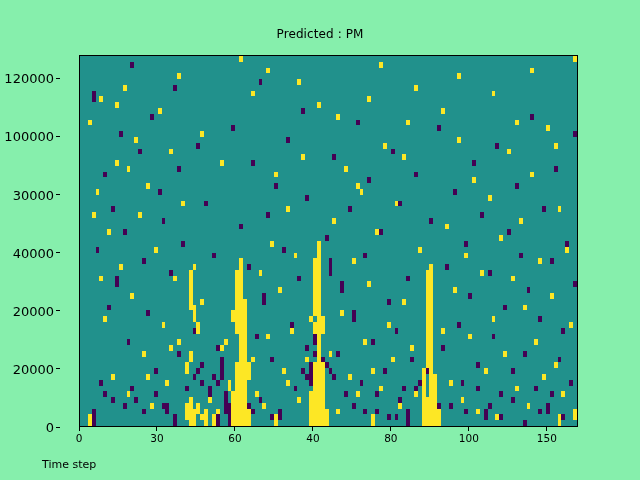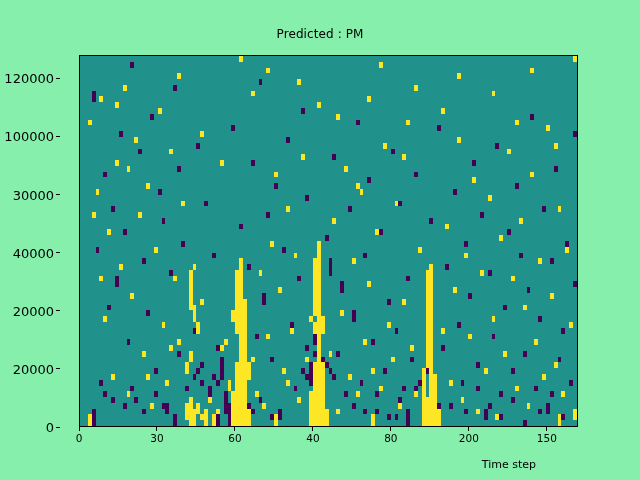--- a/index.html
+++ b/index.html
@@ -32,22 +32,22 @@
     background:#21918c;
     overflow:hidden;
   }
   #heatmap{
     position:absolute;left:0;top:0;width:100%;height:100%;
     display:block;
   }
   #xlabel{
     position:absolute;
     left:0;top:458px;width:536px;
-    text-align:right;
-    font-size:11px;color:#000;
+    text-align:left;
+    font-size:11px;color:#000;padding-left:42px;
   }
   
   .ytick{
     position:absolute;
     right:584px;               
     width:0;height:0;
   }
   .ytick .tl{
     position:absolute;
     right:-3.5px;top:-0.5px;
@@ -141,21 +141,21 @@
       <div class="xtick" style="left: 312.906px;">
         <div class="tl"></div>
         <div class="tt">40</div>
       </div>
       <div class="xtick" style="left: 390.875px;">
         <div class="tl"></div>
         <div class="tt">80</div>
       </div>
       <div class="xtick" style="left: 468.844px;">
         <div class="tl"></div>
-        <div class="tt">200</div>
+        <div class="tt">100</div>
       </div>
       <div class="xtick" style="left: 546.812px;">
         <div class="tl"></div>
         <div class="tt">150</div>
       </div>
     </div>
 
 </div>
 
 </body></html>

